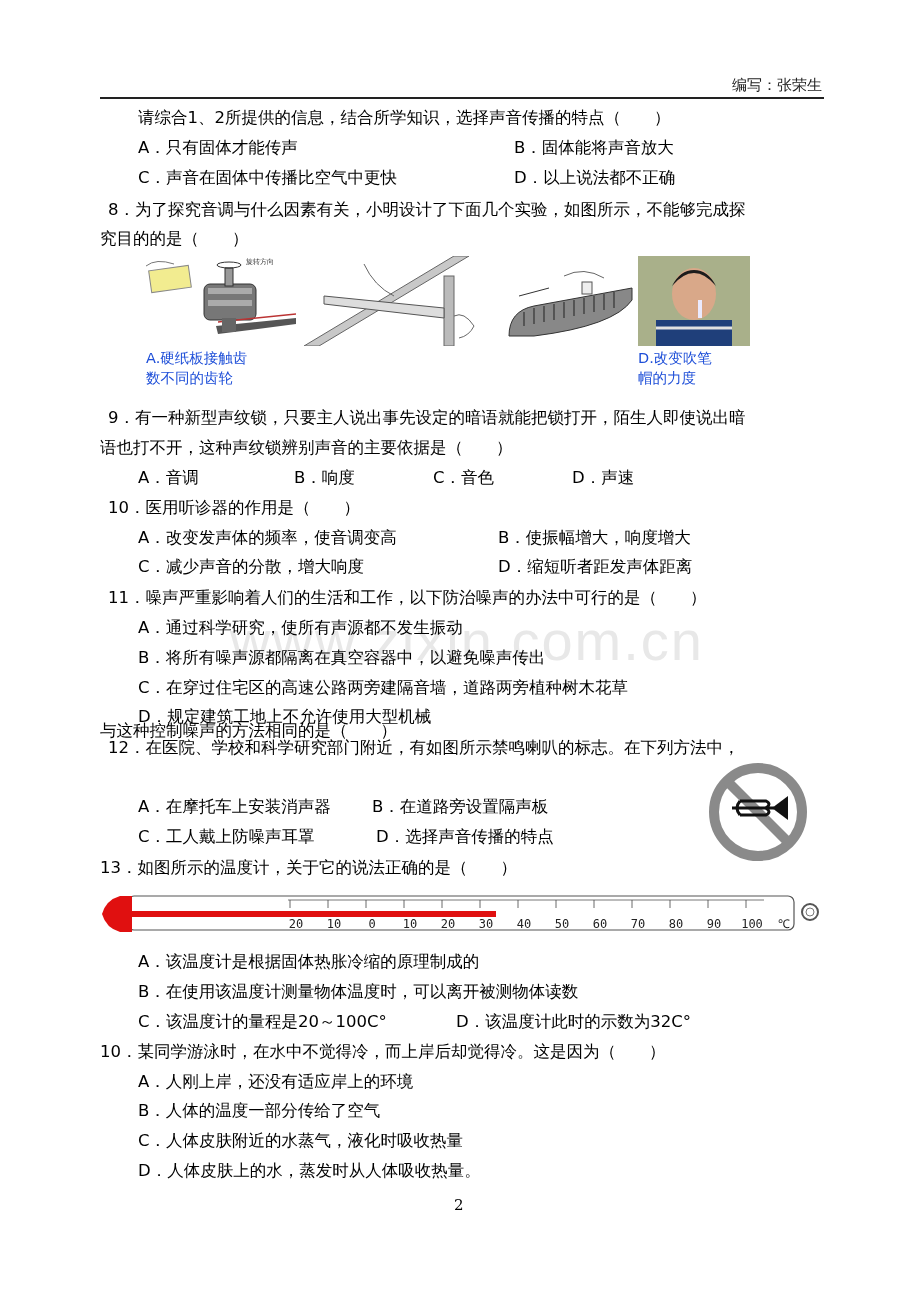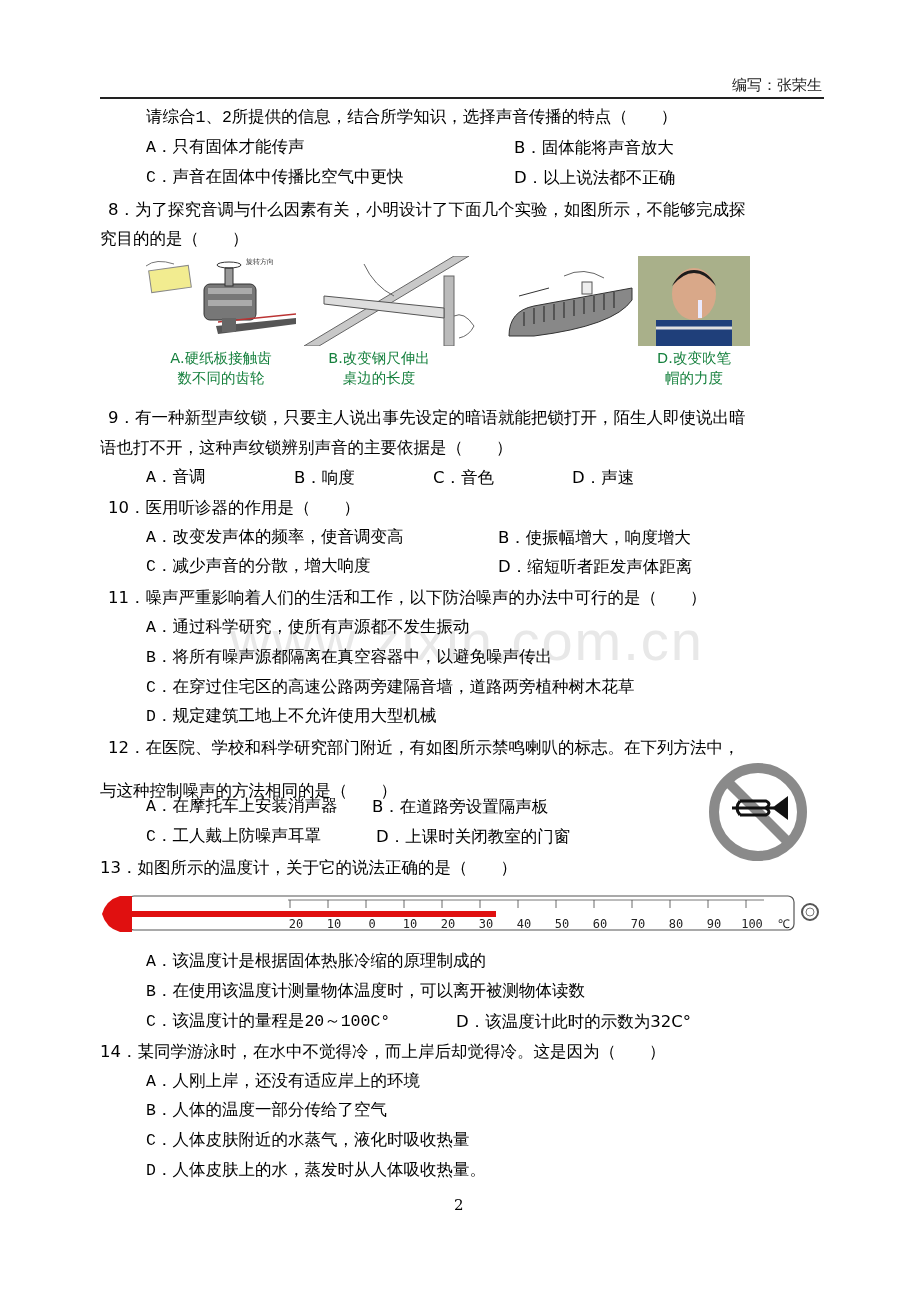--- a/index.html
+++ b/index.html
@@ -5,26 +5,26 @@
   html, body { margin:0; padding:0; background:#fff; }
   body { width:920px; height:1300px; position:relative; overflow:hidden;
          font-family:"DejaVu Sans", sans-serif; color:#000; }
   .hdr { position:absolute; left:100px; top:76px; width:722px; height:22px;
          font-family:"DejaVu Serif", serif; font-size:15px; color:#222; }
   .hdr .l { position:absolute; left:0; top:0; }
   .hdr .r { position:absolute; right:0; top:0; }
   .hdr-rule { position:absolute; left:100px; top:97px; width:724px; height:0;
               border-top:2px solid #222; }
   .line { position:absolute; font-size:16.5px; white-space:nowrap; line-height:22px; }
-  .ind { left:146px;font-family:Liberation Mono, monospace; }
+  .ind { left:138px; }
   .q { left:108px; }
   .q2 { left:100px; }
   .fig8 { position:absolute; left:146px; top:256px; width:604px; height:136px; }
   .fig8 .pic { position:absolute; top:0; height:90px; }
-  .fig8 .cap { position:absolute; top:92px; font-size:14.5px; line-height:20px; text-align:center; color:#15803d; }
+  .fig8 .cap { position:absolute; top:92px; font-size:14.5px; line-height:20px; color:#1d4ed8; }
   .nosign { position:absolute; left:708px; top:760px; width:100px; height:104px; }
   .thermo { position:absolute; left:100px; top:890px; width:722px; height:46px; }
   .watermark { position:absolute; left:230px; top:608px; font-size:56px; color:#e8e8e8;
                font-family:"Liberation Sans", sans-serif; letter-spacing:2px; z-index:0; }
   .pageno { position:absolute; left:454px; top:1196px; font-family:"DejaVu Serif", serif; font-size:15px; }
 </style>
 </head>
 <body>
 
 <div class="watermark">www.zixin.com.cn</div>
@@ -87,24 +87,20 @@
     <ellipse cx="56" cy="38" rx="22" ry="26" fill="#d9a889"></ellipse>
     <path d="M34 30 Q56 4 78 30 Q70 14 56 14 Q42 14 34 30 Z" fill="#1c1c1c"></path>
     <rect x="18" y="64" width="76" height="26" fill="#1f3f7a"></rect>
     <path d="M18 72 L94 72" stroke="#e0e0e0" stroke-width="3"></path>
     <rect x="60" y="44" width="4" height="18" fill="#eaeaff"></rect>
   </svg>
   <div class="cap" style="left:0; width:150px">
     <div>A.硬纸板接触齿</div>
       <div>数不同的齿轮</div>
   </div>
-  <div class="cap" style="left:158px; width:150px">
-    <div>B.改变钢尺伸出</div>
-      <div>桌边的长度</div>
-  </div>
   <div class="cap" style="left:492px; width:112px">
     <div>D.改变吹笔</div>
       <div>帽的力度</div>
   </div>
 </div>
 
 <div class="line q" style="top:407px">9．有一种新型声纹锁，只要主人说出事先设定的暗语就能把锁打开，陌生人即使说出暗</div>
 <div class="line q2" style="top:437px">语也打不开，这种声纹锁辨别声音的主要依据是（　　）</div>
 <div class="line ind" style="top:467px">A．音调</div>
 <div class="line" style="left:294px; top:467px">B．响度</div>
@@ -117,25 +113,25 @@
 <div class="line ind" style="top:556px">C．减少声音的分散，增大响度</div>
 <div class="line" style="left:498px; top:556px">D．缩短听者距发声体距离</div>
 
 <div class="line q" style="top:587px">11．噪声严重影响着人们的生活和工作，以下防治噪声的办法中可行的是（　　）</div>
 <div class="line ind" style="top:617px">A．通过科学研究，使所有声源都不发生振动</div>
 <div class="line ind" style="top:647px">B．将所有噪声源都隔离在真空容器中，以避免噪声传出</div>
 <div class="line ind" style="top:677px">C．在穿过住宅区的高速公路两旁建隔音墙，道路两旁植种树木花草</div>
 <div class="line ind" style="top:706px">D．规定建筑工地上不允许使用大型机械</div>
 
 <div class="line q" style="top:737px">12．在医院、学校和科学研究部门附近，有如图所示禁鸣喇叭的标志。在下列方法中，</div>
-<div class="line q2" style="top:780px">与这种控制噪声的方法相同的是（　　）</div>
+<div class="line q2" style="top:720px">与这种控制噪声的方法相同的是（　　）</div>
 <div class="line ind" style="top:796px">A．在摩托车上安装消声器</div>
 <div class="line" style="left:372px; top:796px">B．在道路旁设置隔声板</div>
 <div class="line ind" style="top:826px">C．工人戴上防噪声耳罩</div>
-<div class="line" style="left:376px; top:826px">D．上课时关闭教室的门窗</div>
+<div class="line" style="left:376px; top:826px">D．选择声音传播的特点</div>
 
 <svg class="nosign" viewBox="0 0 100 104">
   <circle cx="50" cy="52" r="44" fill="#fff" stroke="#8a8a8a" stroke-width="10"></circle>
   <line x1="20" y1="22" x2="80" y2="82" stroke="#8a8a8a" stroke-width="10"></line>
   <g stroke="#111" stroke-width="3" fill="none">
     <line x1="24" y1="48" x2="66" y2="48"></line>
     <path d="M32 41 L58 41 Q64 44 58 48 M32 55 L58 55 Q64 52 58 48"></path>
     <path d="M32 41 Q26 48 32 55"></path>
   </g>
   <polygon points="64,48 80,36 80,60" fill="#111"></polygon>
@@ -181,19 +177,19 @@
   </g>
   <circle cx="710" cy="22" r="8" fill="#fff" stroke="#555" stroke-width="2"></circle>
   <circle cx="710" cy="22" r="4" fill="#fff" stroke="#777"></circle>
 </svg>
 
 <div class="line ind" style="top:951px">A．该温度计是根据固体热胀冷缩的原理制成的</div>
 <div class="line ind" style="top:981px">B．在使用该温度计测量物体温度时，可以离开被测物体读数</div>
 <div class="line ind" style="top:1011px">C．该温度计的量程是20～100C°</div>
 <div class="line" style="left:456px; top:1011px">D．该温度计此时的示数为32C°</div>
 
-<div class="line q2" style="top:1041px">14．某同学游泳时，在水中不觉得冷，而上岸后却觉得冷。这是因为（　　）</div>
+<div class="line q2" style="top:1041px">10．某同学游泳时，在水中不觉得冷，而上岸后却觉得冷。这是因为（　　）</div>
 <div class="line ind" style="top:1071px">A．人刚上岸，还没有适应岸上的环境</div>
 <div class="line ind" style="top:1100px">B．人体的温度一部分传给了空气</div>
 <div class="line ind" style="top:1130px">C．人体皮肤附近的水蒸气，液化时吸收热量</div>
 <div class="line ind" style="top:1160px">D．人体皮肤上的水，蒸发时从人体吸收热量。</div>
 
 <div class="pageno">2</div>
 
 </body></html>

